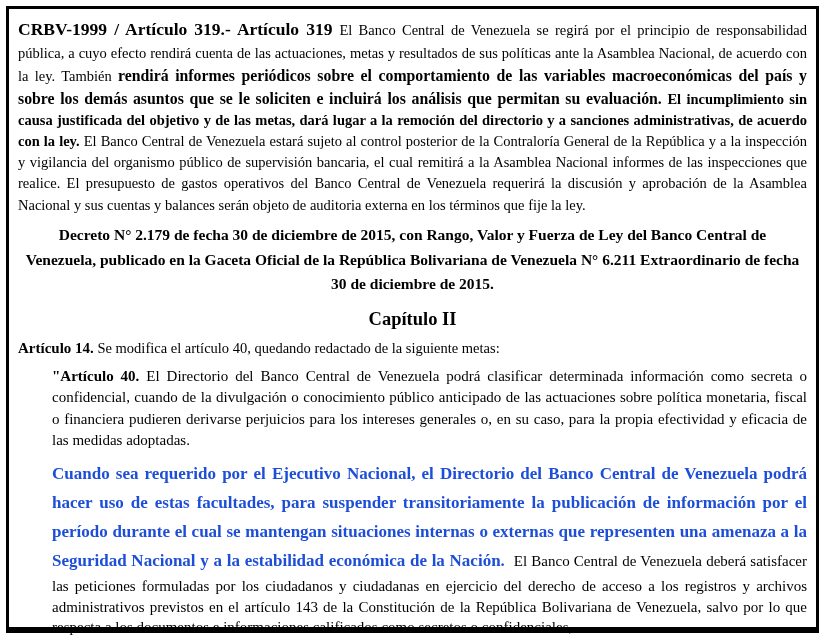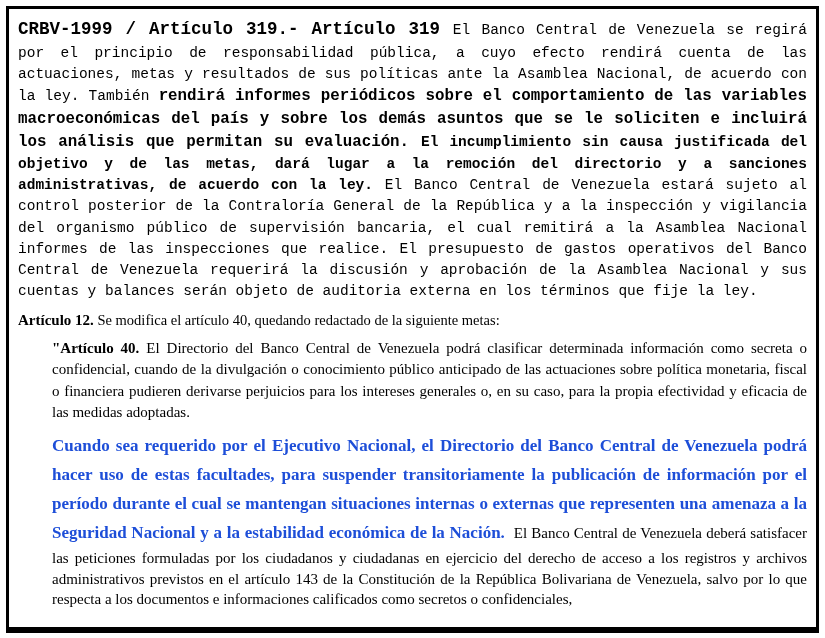--- a/index.html
+++ b/index.html
@@ -2,21 +2,21 @@
 <html><head>
 <meta charset="utf-8">
 <style>
   html,body{margin:0;padding:0;background:#ffffff;}
   body{width:825px;height:638px;position:relative;font-family:"Liberation Serif","DejaVu Serif",serif;color:#000;}
   .frame{position:absolute;left:6px;top:6px;right:6px;bottom:5px;border:3px solid #000;border-bottom-width:6px;background:#fff;box-sizing:border-box;}
   .content{padding:8px 9px 0 9px;}
   p,h1,h2{margin:0;}
   .justify{text-align:justify;}
 
-  .intro{font-size:14.5px;line-height:1.46;font-family:Liberation Mono, monospace;}
+  .intro{font-size:14.5px;line-height:1.46;}
   .intro .seg-title{font-weight:bold;font-size:17.5px;}
   .intro .seg-bold-lg{font-weight:bold;font-size:15.8px;}
   .intro .seg-bold{font-weight:bold;}
 
   .decree-heading{font-size:15.5px;font-weight:bold;text-align:center;margin-top:10px;}
   .decree-paragraph{font-size:15.5px;font-weight:bold;text-align:center;line-height:1.6;margin:7px 6px 0 6px;}
 
   .chapter-title{font-size:18.5px;font-weight:bold;text-align:center;margin-top:12px;}
   .chapter-subtitle{font-size:18.5px;font-weight:bold;text-align:center;margin-top:11px;}
 
@@ -39,25 +39,27 @@
 
     <p class="intro justify">
       <span class="seg-title">CRBV-1999 / Artículo 319.- Artículo 319 </span>
       <span>El Banco Central de Venezuela se regirá por el principio de responsabilidad pública, a cuyo efecto rendirá cuenta de las actuaciones, metas y resultados de sus políticas ante la Asamblea Nacional, de acuerdo con la ley. También </span>
       <span class="seg-bold-lg">rendirá informes periódicos sobre el comportamiento de las variables macroeconómicas del país y sobre los demás asuntos que se le soliciten e incluirá los análisis que permitan su evaluación. </span>
       <span class="seg-bold">El incumplimiento sin causa justificada del objetivo y de las metas, dará lugar a la remoción del directorio y a sanciones administrativas, de acuerdo con la ley. </span>
       <span>El Banco Central de Venezuela estará sujeto al control posterior de la Contraloría General de la  República y a la inspección y vigilancia del organismo público de supervisión bancaria, el cual remitirá a la Asamblea Nacional informes de las inspecciones que realice. El presupuesto de gastos operativos del Banco Central de Venezuela requerirá la discusión y aprobación de la Asamblea Nacional y sus cuentas y balances serán objeto de auditoria externa en los términos que fije la ley.</span>
     </p>
 
 
+    <p class="decree-paragraph">Decreto N° 2.179 de fecha 30 de diciembre de 2015, con Rango, Valor y Fuerza de Ley del Banco Central de Venezuela, publicado en la Gaceta Oficial de la República Bolivariana de Venezuela N° 6.211 Extraordinario de fecha 30 de diciembre de 2015.</p>
 
+    <h1 class="chapter-title">Capítulo II</h1>
 
 
     <p class="article14 justify">
-      <span class="lbl">Artículo 12.</span>
+      <span class="lbl">Artículo 14.</span>
       <span> Se modifica el artículo 40, quedando redactado de la siguiente metas:</span>
     </p>
 
     <div class="indent-block">
       <p class="article40">
         <span class="lbl">"Artículo 40.</span>
         <span> El Directorio del Banco Central de Venezuela podrá clasificar determinada información como secreta o confidencial, cuando de la divulgación o conocimiento público anticipado de las actuaciones sobre política monetaria, fiscal o financiera pudieren derivarse perjuicios para los intereses generales o, en su caso, para la propia efectividad y eficacia de las medidas adoptadas.</span>
       </p>
       <p class="mixed">
         <span class="red-bold">Cuando sea requerido por el Ejecutivo Nacional, el Directorio del Banco Central de Venezuela podrá hacer uso de estas facultades, para suspender transitoriamente la publicación de información por el período durante el cual se mantengan situaciones internas o externas que representen una amenaza a la Seguridad Nacional y a la estabilidad económica de la Nación. </span><span class="blk">&nbsp;El Banco Central de Venezuela deberá satisfacer las peticiones formuladas por los ciudadanos y ciudadanas en ejercicio del derecho de acceso a los registros y archivos administrativos previstos en el artículo 143 de la Constitución de la República Bolivariana de Venezuela, salvo por lo que respecta a los documentos e informaciones calificados como secretos o confidenciales, </span>

